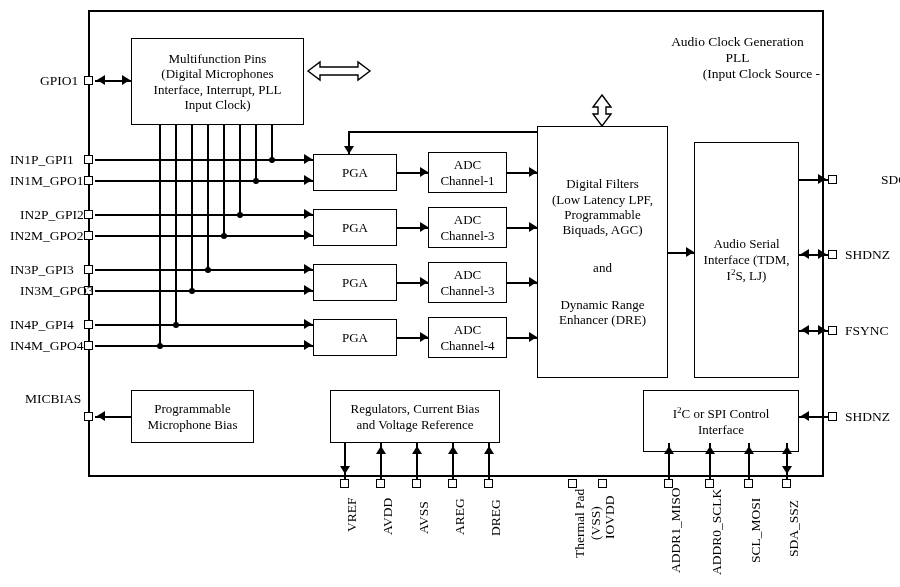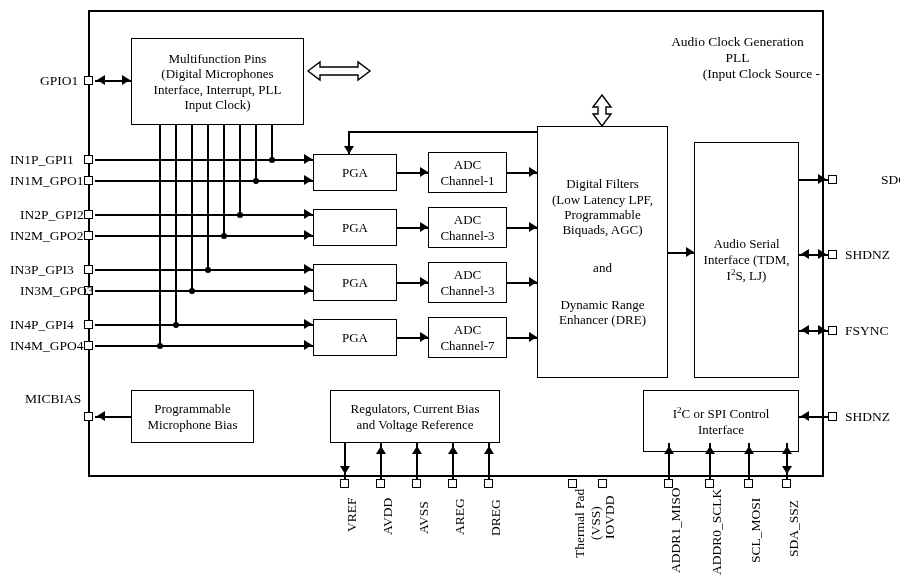--- a/index.html
+++ b/index.html
@@ -64,21 +64,21 @@
   <div class="box" style="left:428px;top:207px;width:79px;height:41px;flex-direction:column;">
     <div>ADC</div>
     <div>Channel-3</div>
   </div>
   <div class="box" style="left:428px;top:262px;width:79px;height:41px;flex-direction:column;">
     <div>ADC</div>
     <div>Channel-3</div>
   </div>
   <div class="box" style="left:428px;top:317px;width:79px;height:41px;flex-direction:column;">
     <div>ADC</div>
-    <div>Channel-7</div>
+    <div>Channel-4</div>
   </div>
 
   <div class="box" style="left:537px;top:126px;width:131px;height:252px;flex-direction:column;justify-content:center;">
     <div>Digital Filters</div>
     <div>(Low Latency LPF,</div>
     <div>Programmable</div>
     <div>Biquads, AGC)</div>
     <div style="height:22px;"></div>
     <div>and</div>
     <div style="height:22px;"></div>

